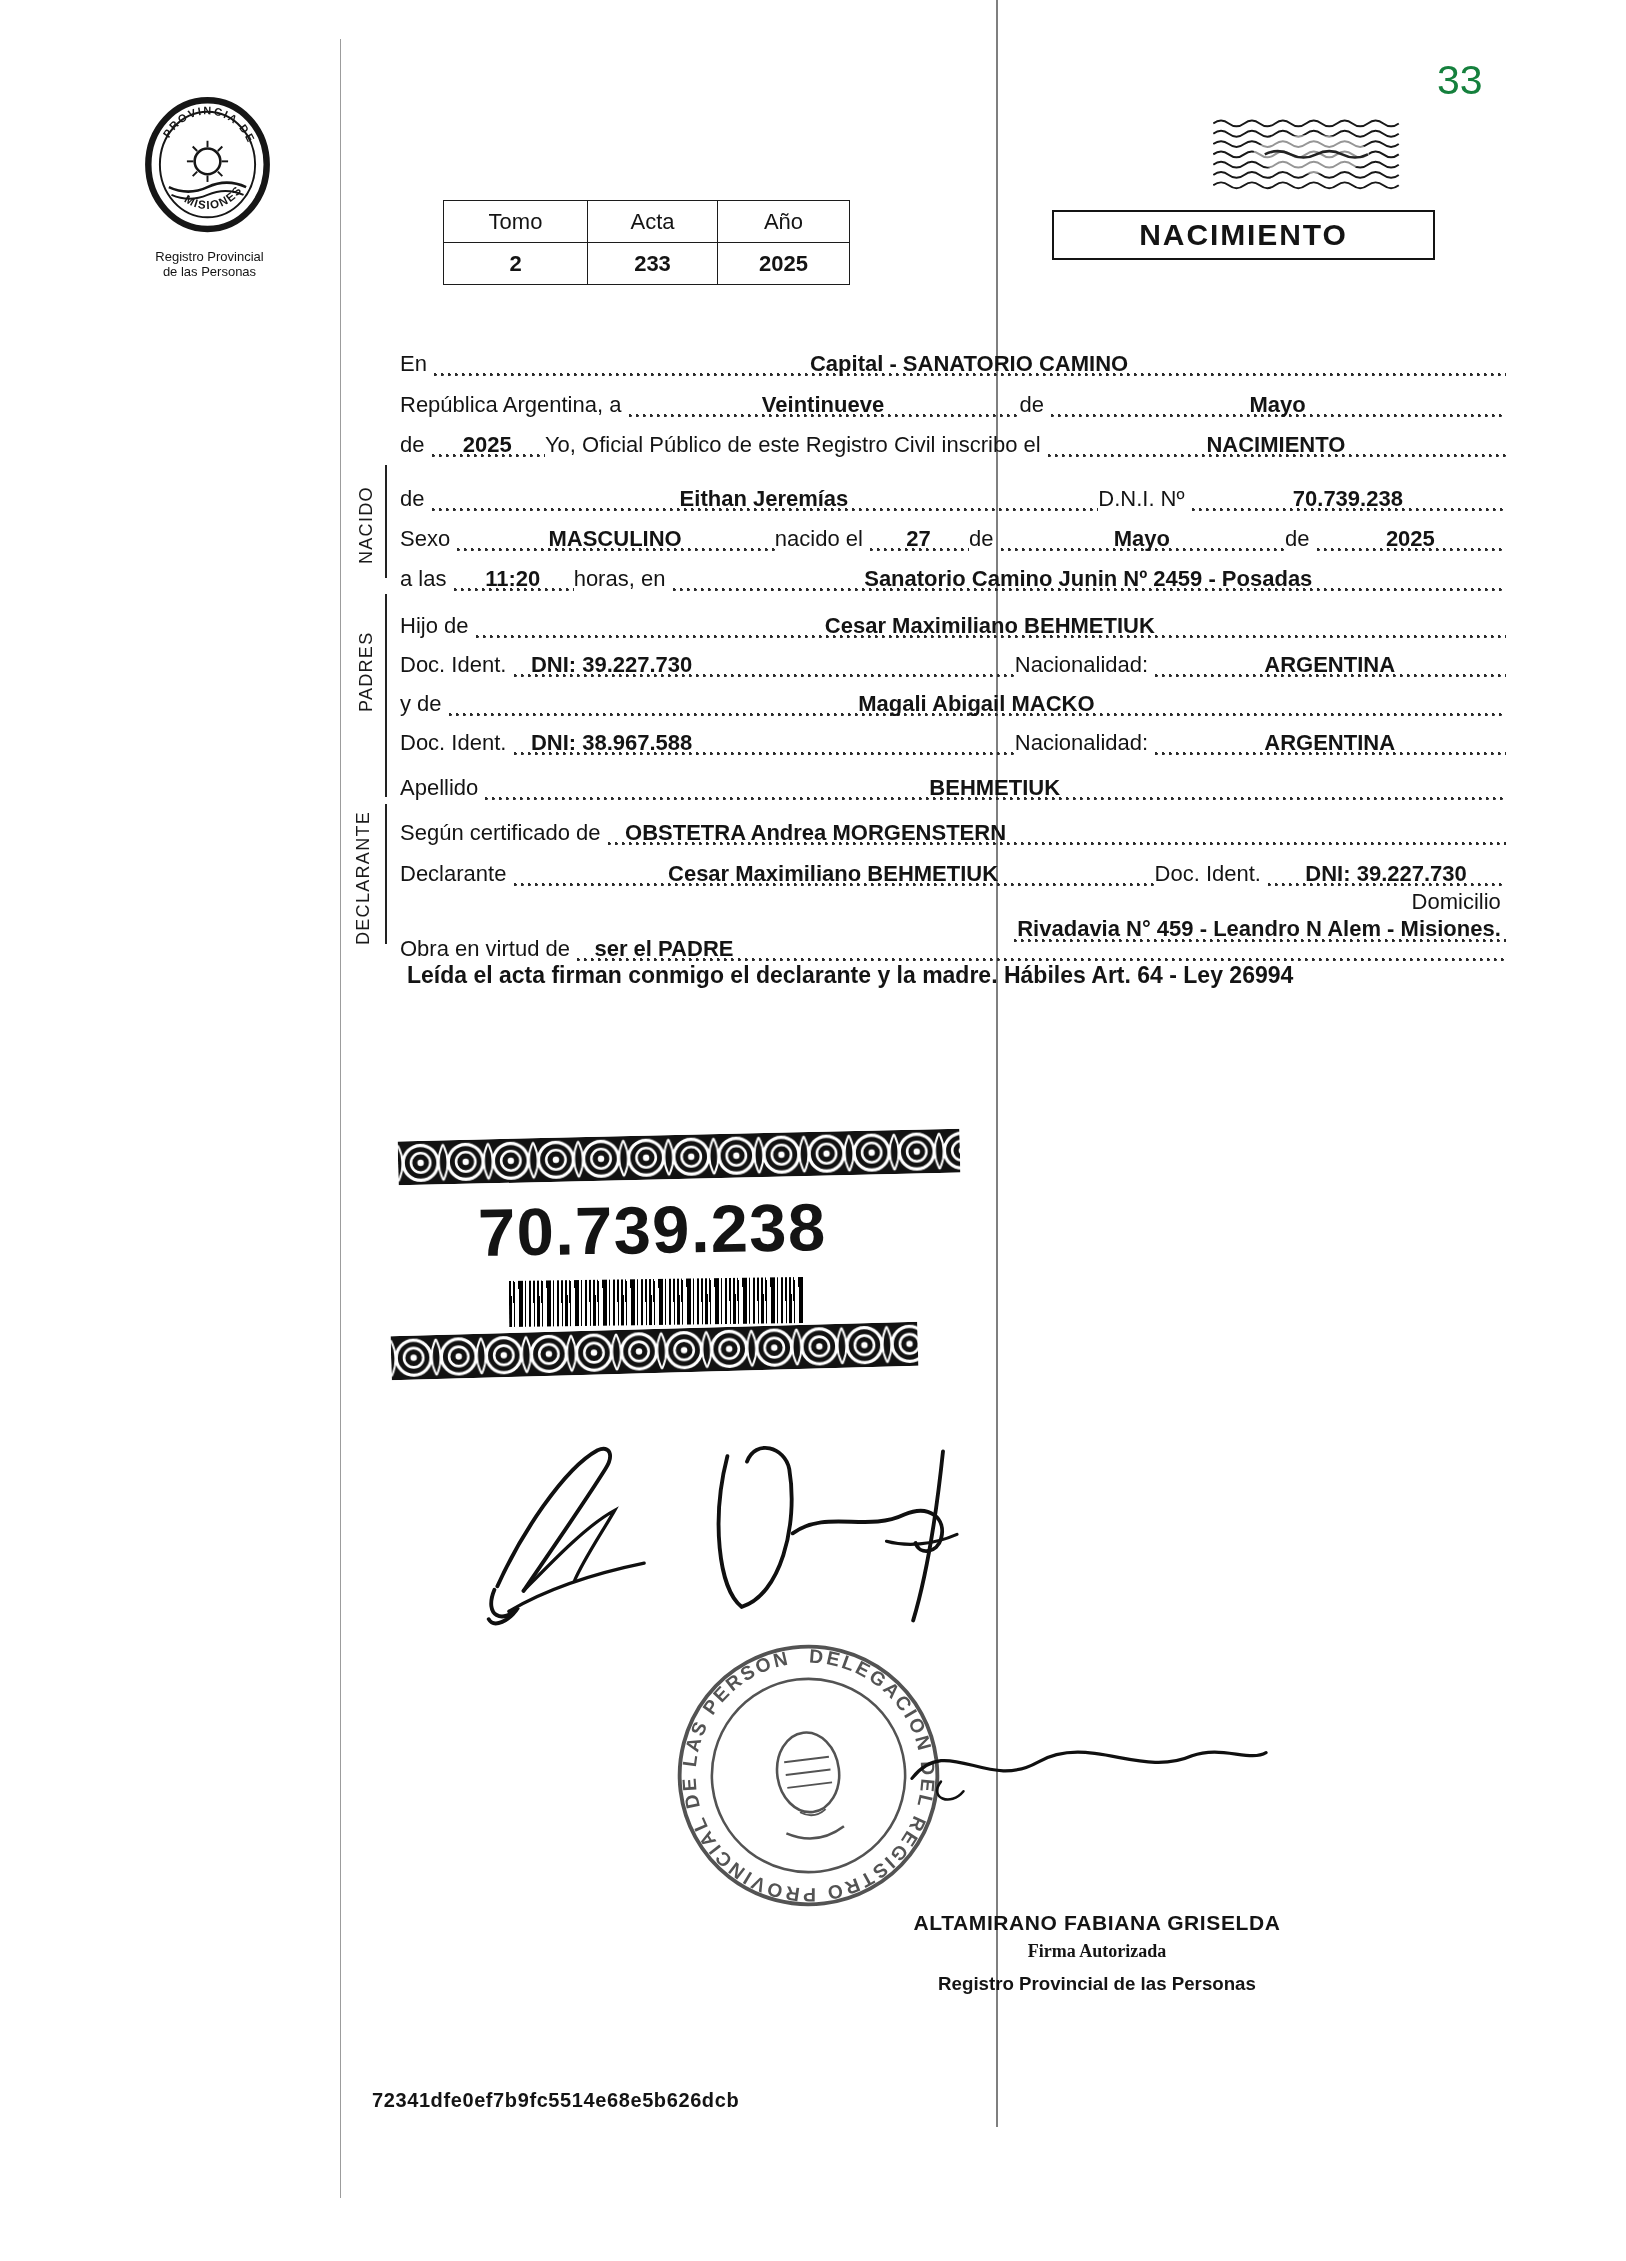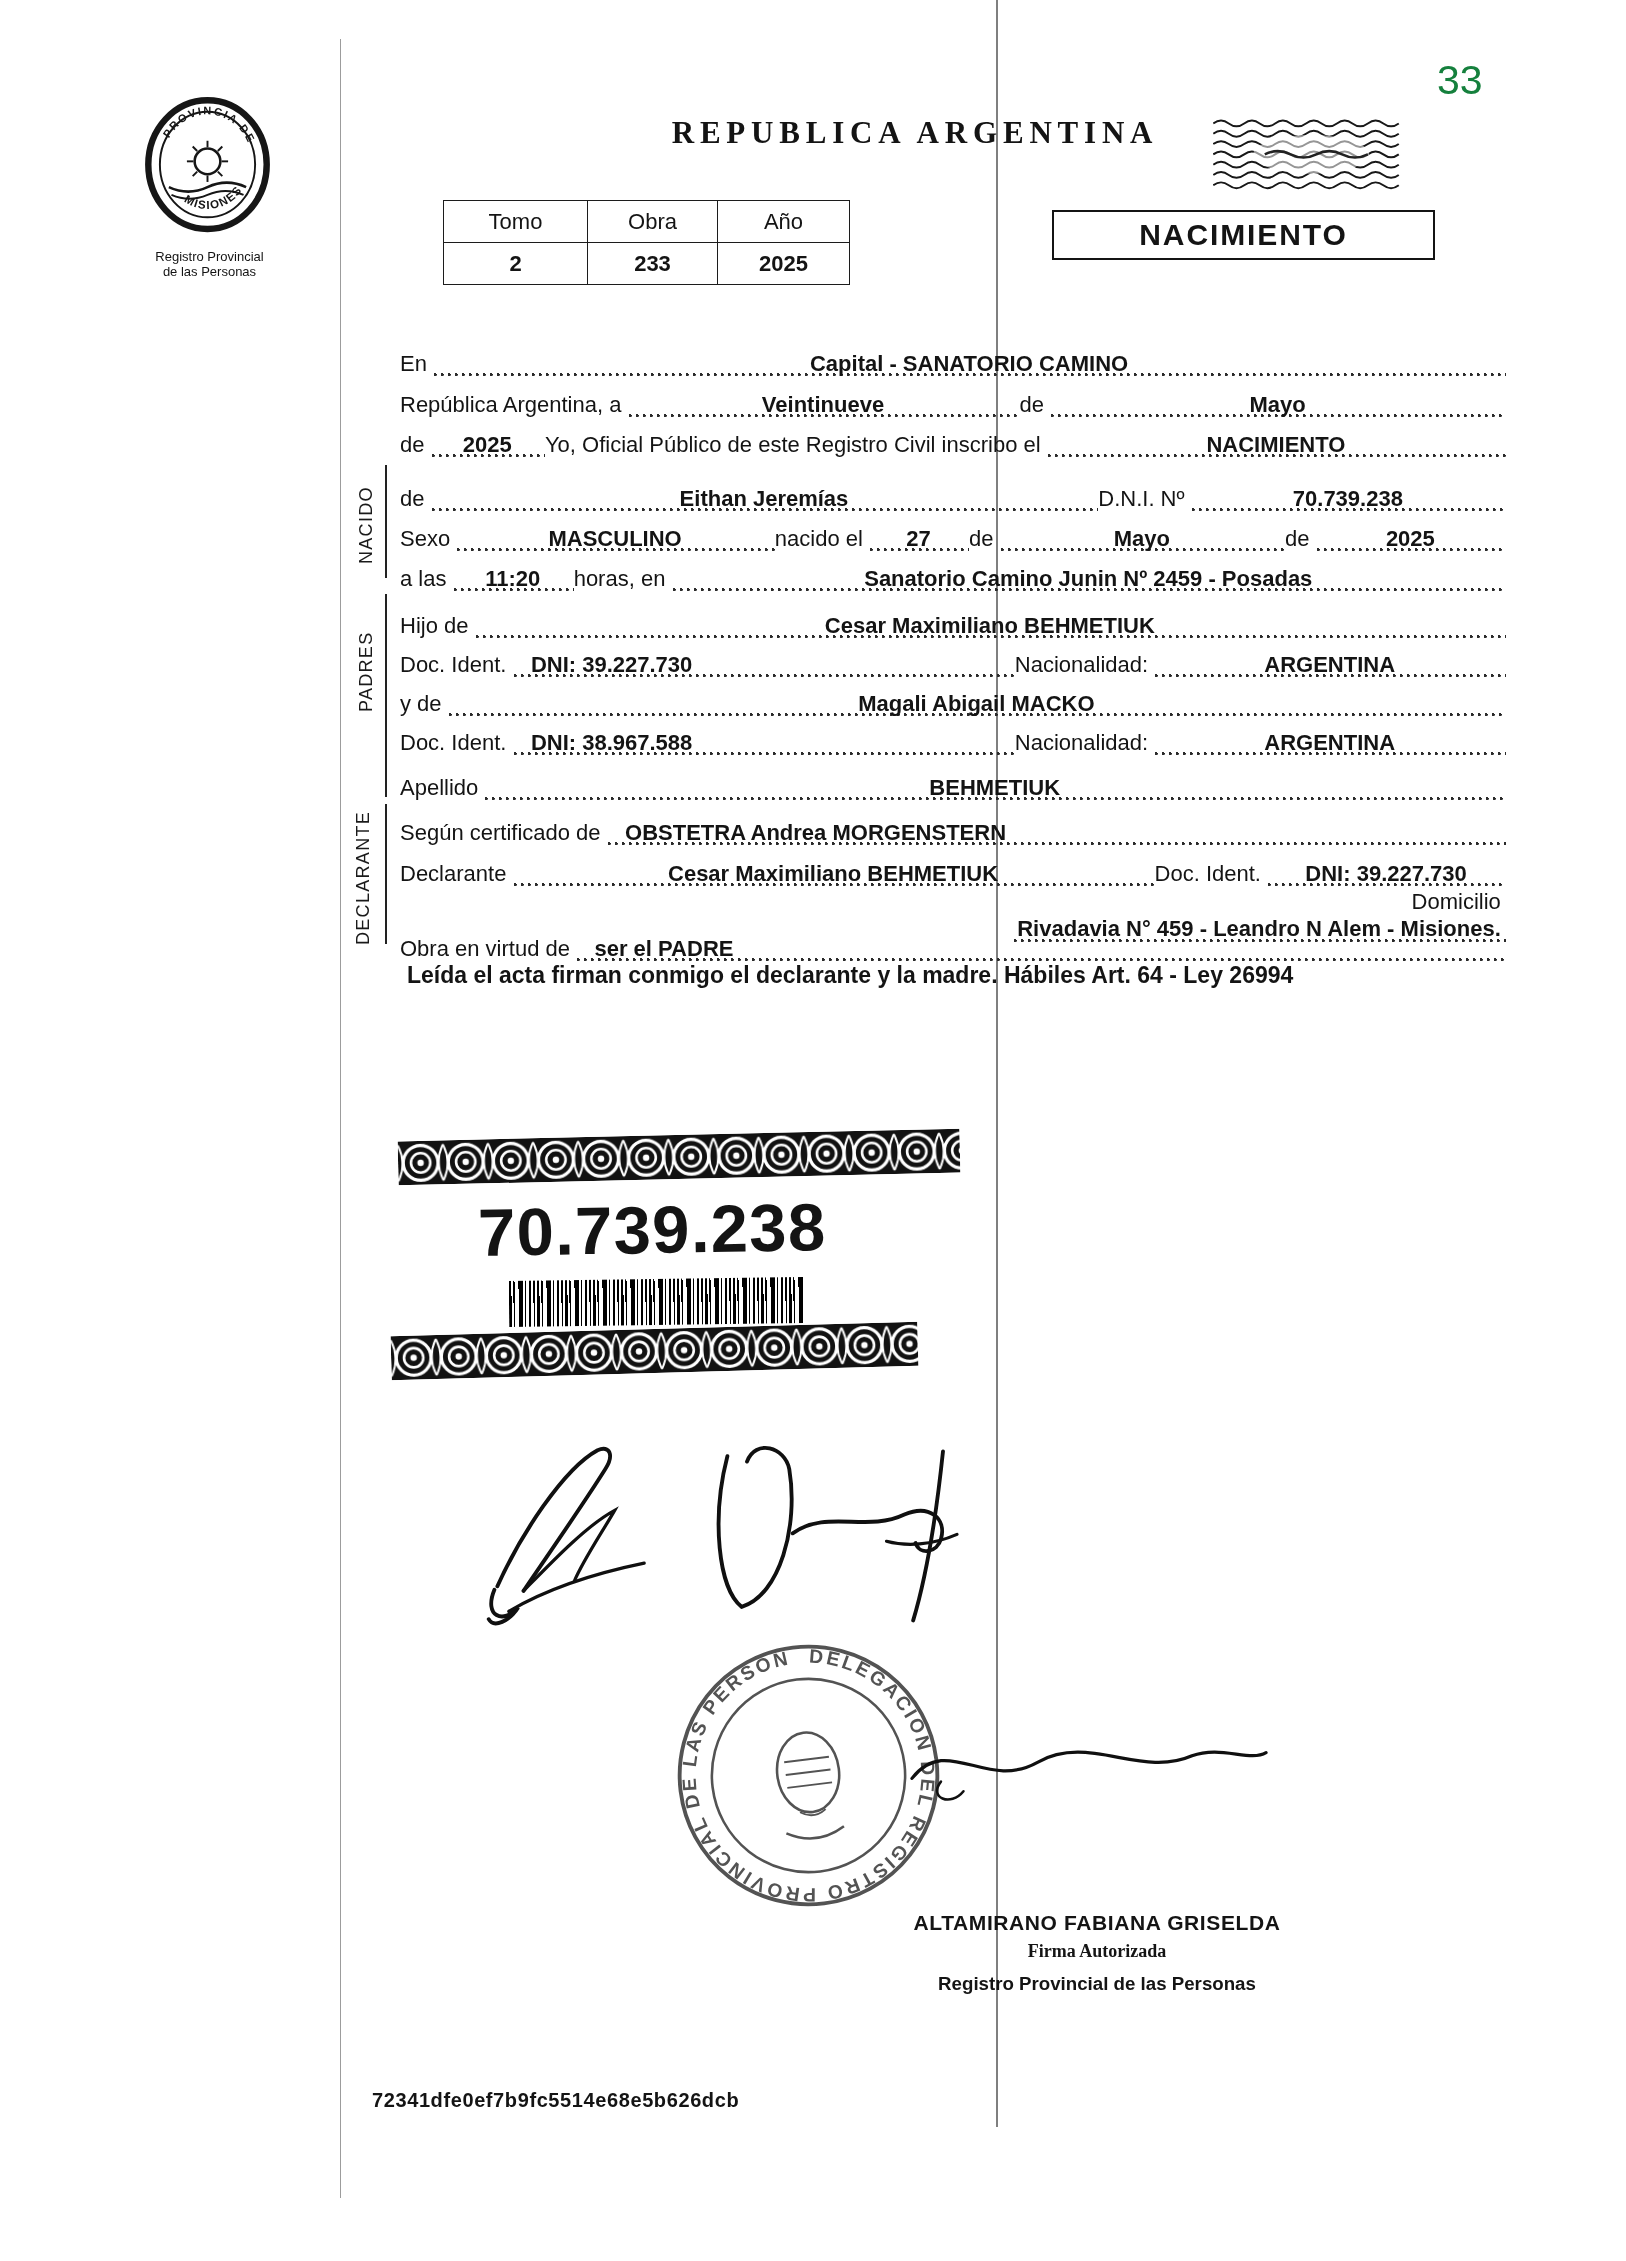--- a/index.html
+++ b/index.html
@@ -61,21 +61,20 @@
 </style>
 </head>
 <body>
 
 <div class="sheet">
 
   <div class="fold-line"></div>
   <div class="margin-rule"></div>
 
   <div class="page-number">33</div>
-  <div class="doc-title">REPUBLICA ARGENTINA</div>
 
   <svg class="engraved" viewBox="0 0 305 118">
     <g stroke="#181818" stroke-width="3" fill="none">
       <path d="M0,10 q12,-9 24,0 t24,0 t24,0 t24,0 t24,0 t24,0 t24,0 t24,0 t24,0 t24,0 t24,0 t24,0"></path>
       <path d="M0,26 q12,-9 24,0 t24,0 t24,0 t24,0 t24,0 t24,0 t24,0 t24,0 t24,0 t24,0 t24,0 t24,0"></path>
       <path d="M0,42 q12,-9 24,0 t24,0 t24,0 t24,0 t24,0 t24,0 t24,0 t24,0 t24,0 t24,0 t24,0 t24,0"></path>
       <path d="M0,58 q12,-9 24,0 t24,0 t24,0 t24,0 t24,0 t24,0 t24,0 t24,0 t24,0 t24,0 t24,0 t24,0"></path>
       <path d="M0,74 q12,-9 24,0 t24,0 t24,0 t24,0 t24,0 t24,0 t24,0 t24,0 t24,0 t24,0 t24,0 t24,0"></path>
       <path d="M0,90 q12,-9 24,0 t24,0 t24,0 t24,0 t24,0 t24,0 t24,0 t24,0 t24,0 t24,0 t24,0 t24,0"></path>
       <path d="M0,106 q12,-9 24,0 t24,0 t24,0 t24,0 t24,0 t24,0 t24,0 t24,0 t24,0 t24,0 t24,0 t24,0"></path>
@@ -113,21 +112,21 @@
   </svg>
   <div class="seal-caption">
     <div>Registro Provincial</div>
     <div>de las Personas</div>
   </div>
 
   <table class="rec-table">
     <tbody>
         <tr class="hdr">
       <td class="c1">Tomo</td>
-      <td class="c2">Obra</td>
+      <td class="c2">Acta</td>
       <td class="c3">Año</td>
     </tr>
     <tr class="valr">
       <td>2</td>
       <td>233</td>
       <td>2025</td>
     </tr>
   </tbody>
     </table>
 

